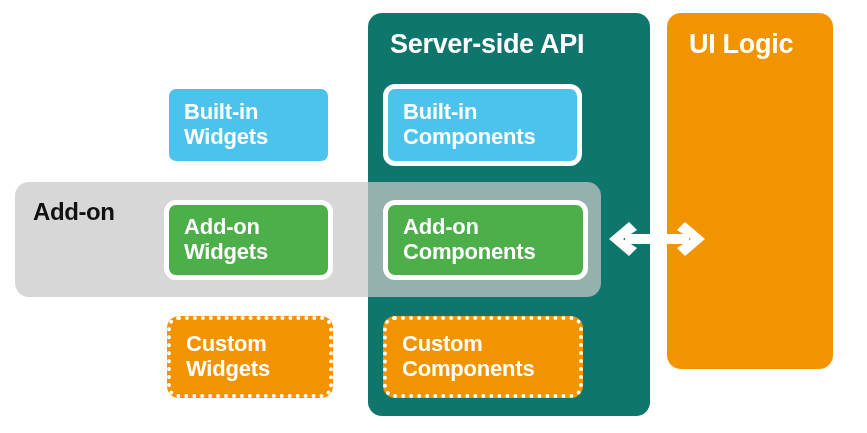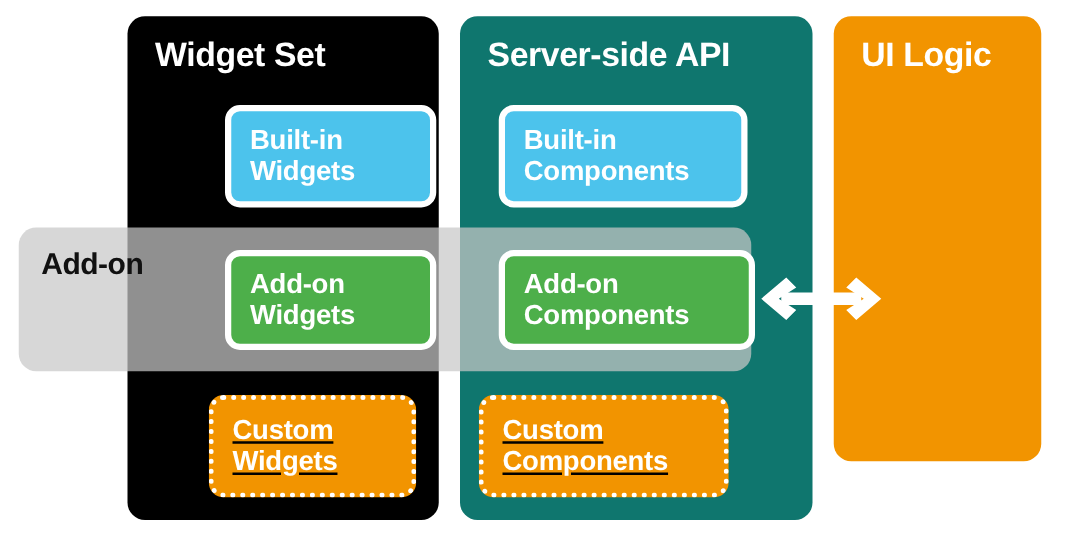--- a/index.html
+++ b/index.html
@@ -96,25 +96,23 @@
     color: #ffffff;
     font-size: 22px;
     font-weight: bold;
     line-height: 1.13;
     letter-spacing: -0.2px;
     padding-left: 15px;
     white-space: pre-line;
   }
   .box-solid {
     border: 5px solid #ffffff;
-    margin-left: 16px;
   }
   .box-dotted {
     border: 4px dotted #ffffff;
-    text-decoration: underline;
   }
   .blue   { background: #4cc3ec; }
   .green  { background: #4daf4a; }
   .orange { background: #f29400; }
 
   
   #box-builtin-widgets   { left: 164px; top: 84px;  width: 169px; height: 82px; }
   #box-addon-widgets     { left: 164px; top: 200px; width: 169px; height: 80px; }
   #box-custom-widgets    { left: 167px; top: 316px; width: 166px; height: 82px; }
 
@@ -131,23 +129,20 @@
     width: 100px;
     height: 42px;
     z-index: 6;
   }
 </style>
 </head>
 <body>
 
 <div id="diagram">
 
-  <div class="panel" id="panel-widget-set">
-    <div class="panel-title">Widget Set</div>
-  </div>
 
   <div class="panel" id="panel-server-api">
     <div class="panel-title">Server-side API</div>
   </div>
 
   <div class="panel" id="panel-ui-logic">
     <div class="panel-title">UI Logic</div>
   </div>
 
   <div id="band-addon"></div>

